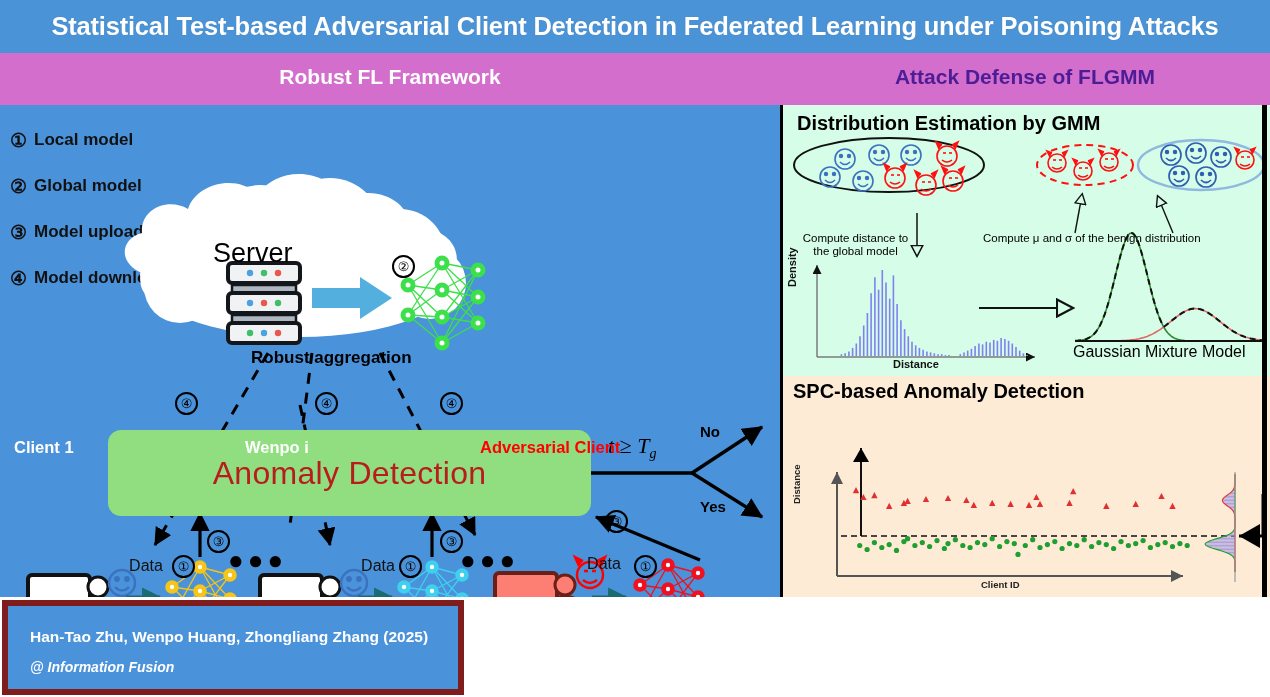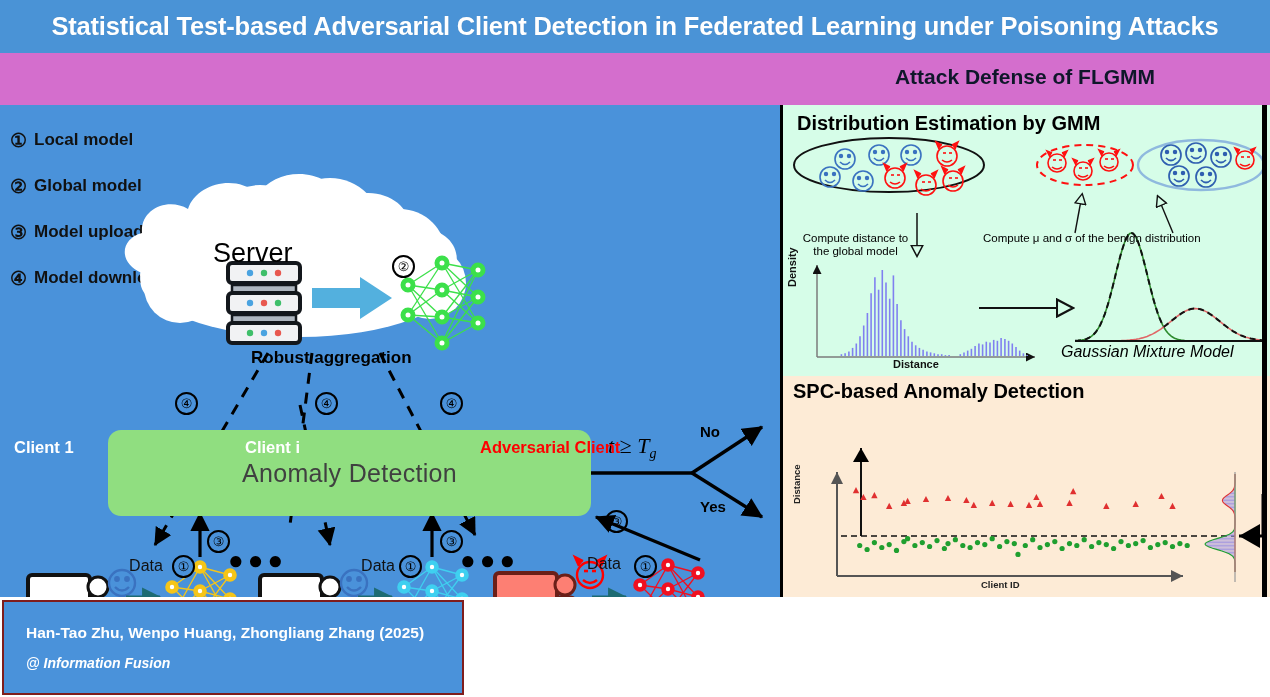--- a/index.html
+++ b/index.html
@@ -9,36 +9,36 @@
   
   .title-bar{position:absolute;left:0;top:0;width:1270px;height:53px;background:#4a93d6;
              display:flex;align-items:center;justify-content:center;}
   .title-bar .t{color:#ffffff;font-size:25.5px;font-weight:bold;letter-spacing:-0.2px;
                 text-shadow:0 0 1px rgba(0,0,0,.15);white-space:nowrap;}
 
   
   .band{position:absolute;left:0;top:53px;width:1270px;height:52px;background:#d46ecd;}
   .band .s1{position:absolute;left:0;top:12px;width:780px;text-align:center;color:#fff;
             font-size:21px;font-weight:bold;}
-  .band .s2{position:absolute;left:780px;top:12px;width:490px;text-align:center;color:#0f172a;
+  .band .s2{position:absolute;left:780px;top:12px;width:490px;text-align:center;color:#4c1d95;
             font-size:21px;font-weight:bold;}
 
   
   .left-panel{position:absolute;left:0;top:105px;width:780px;height:492px;background:#4a92da;
               overflow:hidden;}
   .legend{position:absolute;left:10px;top:25px;}
   .legend .row{display:flex;align-items:center;margin-bottom:26px;font-size:17px;
                font-weight:bold;color:#111;}
   .legend .row .num{font-size:19px;margin-right:7px;line-height:1;}
 
   .svg-abs{position:absolute;left:0;top:0;width:780px;height:492px;}
 
   .anom-box{position:absolute;left:108px;top:325px;width:483px;height:86px;background:#90de80;
             border-radius:13px;display:flex;align-items:center;justify-content:center;}
-  .anom-box .lbl{color:#404040;font-size:25px;font-weight:normal;letter-spacing:.3px;}
+  .anom-box .lbl{color:#b91c1c;font-size:32px;font-weight:normal;letter-spacing:.3px;}
 
   .cond{position:absolute;left:608px;top:328px;font-size:22px;color:#000;font-style:italic;
         font-family:"Liberation Serif",serif;}
   .cond sub{font-size:14px;font-style:italic;}
   .yn{position:absolute;font-size:15px;font-weight:bold;color:#000;}
 
   .client-lbl{position:absolute;font-size:16.5px;font-weight:bold;color:#fff;}
   .client-lbl.adv{color:#ff0000;}
 
   .dots{position:absolute;font-size:26px;color:#000;letter-spacing:4px;font-weight:bold;}
@@ -53,41 +53,42 @@
   .right-bot{position:absolute;left:780px;top:376px;width:490px;height:221px;background:#fdebd6;
              border-left:3px solid #000;overflow:hidden;}
   .right-edge{position:absolute;left:1262px;top:105px;width:5px;height:492px;background:#000;}
   .sec-title{position:absolute;font-size:20px;font-weight:bold;color:#000;}
 
   .small-txt{position:absolute;font-size:11.5px;color:#000;line-height:1.15;}
   .gmm-lbl{position:absolute;font-size:16px;color:#000;}
 
   
   .foot-left{position:absolute;left:2px;top:600px;width:462px;height:95px;background:#4a92da;
-             border:2px solid #7f1d1d;box-sizing:border-box;}
+             border:6px solid #7f1d1d;box-sizing:border-box;}
   .foot-left .a{position:absolute;left:22px;top:22px;font-size:15.5px;font-weight:bold;color:#fff;}
   .foot-left .b{position:absolute;left:22px;top:53px;font-size:14px;font-weight:bold;
                 font-style:italic;color:#fff;}
   .foot-right{position:absolute;left:466px;top:600px;width:802px;height:95px;background:#4a92da;
               border:2px solid #000;box-sizing:border-box;}
   .foot-right .h{position:absolute;left:10px;top:6px;font-size:18px;color:#fff;}
   .foot-right .c1{position:absolute;left:8px;top:34px;font-size:16.5px;color:#fff;}
   .foot-right .c2{position:absolute;left:8px;top:61px;font-size:16.5px;color:#fff;}
   .axis-lbl{position:absolute;font-size:9.5px;font-weight:bold;color:#222;}
 </style>
 </head>
 <body>
 
 <div id="poster">
 
   <div class="title-bar">
     <div class="t">Statistical Test-based Adversarial Client Detection in Federated Learning under Poisoning Attacks</div>
   </div>
 
   <div class="band">
+    <div class="s1">Robust FL Framework</div>
     <div class="s2">Attack Defense of FLGMM</div>
   </div>
 
   <div class="left-panel">
 
     <div class="legend">
       <div class="row">
         <span class="num">①</span>
         <span>Local model</span>
       </div>
@@ -403,21 +404,21 @@
 
     <div class="ring" style="left:207px;top:425px;">③</div>
     <div class="ring" style="left:440px;top:425px;">③</div>
     <div class="ring" style="left:605px;top:405px;">③</div>
 
     <div class="ring" style="left:172px;top:450px;">①</div>
     <div class="ring" style="left:399px;top:450px;">①</div>
     <div class="ring" style="left:634px;top:450px;">①</div>
 
     <div class="client-lbl" style="left:14px;top:333px;">Client 1</div>
-    <div class="client-lbl" style="left:245px;top:333px;">Client i</div>
+    <div class="client-lbl" style="left:245px;top:333px;">Wenpo i</div>
     <div class="client-lbl adv" style="left:480px;top:333px;">Adversarial Client</div>
 
     <div style="position:absolute;left:120px;top:452px;width:52px;text-align:center;font-size:16px;color:#111;">Data</div>
     <div style="position:absolute;left:352px;top:452px;width:52px;text-align:center;font-size:16px;color:#111;">Data</div>
     <div style="position:absolute;left:578px;top:450px;width:52px;text-align:center;font-size:16px;color:#111;">Data</div>
 
     <div class="dots" style="left:228px;top:440px;">●●●</div>
     <div class="dots" style="left:460px;top:440px;">●●●</div>
   </div>
 
@@ -654,21 +655,21 @@
     </svg>
 
     <div class="small-txt" style="left:10px;top:127px;text-align:center;width:125px;">
       <div>Compute distance to</div>
       <div>the global model</div>
     </div>
     <div class="small-txt" style="left:200px;top:127px;white-space:nowrap;">Compute μ and σ of the benign distribution</div>
     <div style="position:absolute;left:3px;top:182px;font-size:11px;font-weight:bold;color:#111;
                 transform:rotate(-90deg);transform-origin:left top;">Density</div>
     <div style="position:absolute;left:110px;top:253px;font-size:11px;font-weight:bold;color:#111;">Distance</div>
-    <div class="gmm-lbl" style="left:278px;top:238px;font-style:italic;">Gaussian Mixture Model</div>
+    <div class="gmm-lbl" style="left:290px;top:238px;">Gaussian Mixture Model</div>
   </div>
 
   <div class="right-bot">
     <div class="sec-title" style="left:10px;top:4px;">SPC-based Anomaly Detection</div>
 
     <svg style="position:absolute;left:0;top:0;width:490px;height:221px;" viewBox="0 0 490 221">
       <defs>
         <marker id="sp-arr" markerWidth="7" markerHeight="7" refX="6" refY="3" orient="auto">
           <path d="M0,0 L6,3 L0,6 z" fill="#555"></path>
         </marker>

